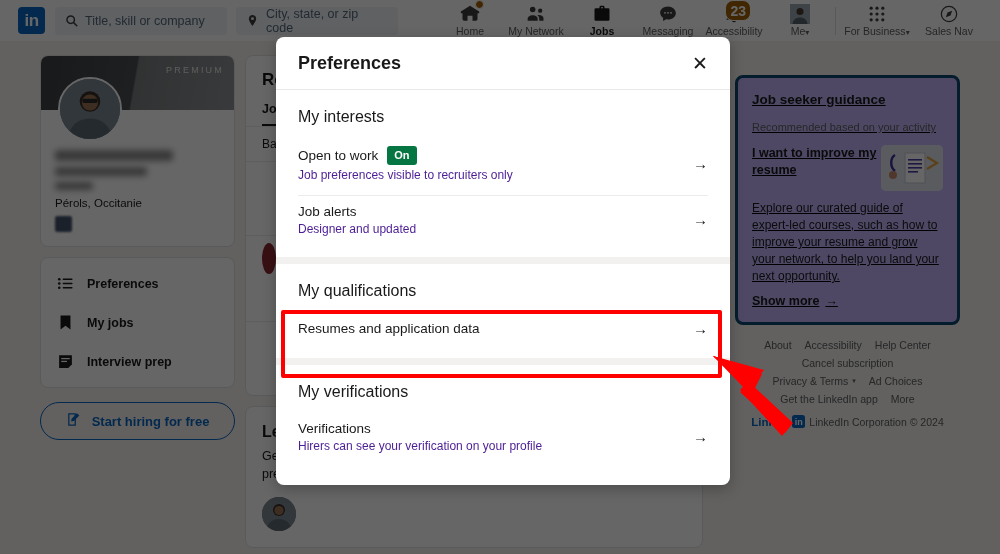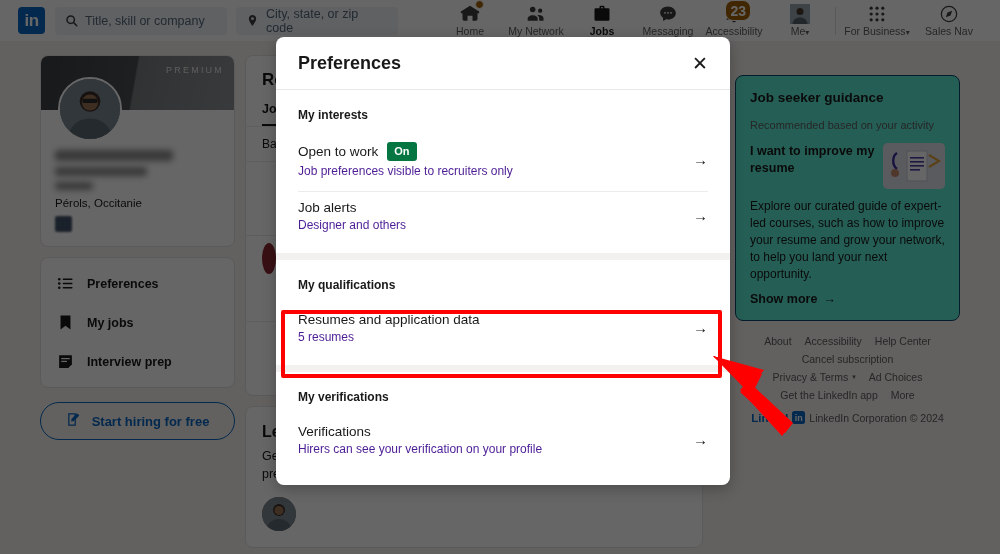--- a/index.html
+++ b/index.html
@@ -120,21 +120,21 @@
   .circ-red { width: 34px; height: 34px; border-radius: 50%; border: 7px solid #8c2a33; }
   .jobs-card { margin-top: 10px; background: #fff; border:1px solid #e3e2e0; border-radius: 8px; padding: 16px; position: relative; }
   .jc-title { font-size: 16px; font-weight: bold; color:#19191a; }
   .jc-desc { font-size: 12.5px; color: #19191a; margin-top: 6px; line-height: 1.45; }
   .jc-close { position: absolute; right: 14px; top: 14px; font-size: 15px; color: #5f6062; }
   .jc-row { display: flex; align-items: center; gap: 10px; margin-top: 14px; }
   .jc-avatar { width: 34px; height: 34px; border-radius: 50%; overflow: hidden; background: #8b6b55; }
 
   
   .col-right { position: absolute; left: 735px; top: 75px; width: 225px; }
-  .guide-card { background:#5eead4; border:1px solid #0c4a6e; border-radius: 8px; padding: 14px; }
+  .guide-card { background:#c4b5fd; border:3px solid #0c4a6e; border-radius: 8px; padding: 14px; text-decoration: underline; }
   .gc-title { font-size: 13.5px; font-weight: bold; color:#19191a; }
   .gc-sub { font-size: 11px; color: #5f6062; margin-top: 14px; }
   .gc-item { margin-top: 12px; display: flex; }
   .gc-h { font-size: 12.5px; font-weight: bold; color: #19191a; line-height: 1.35; flex: 1; }
   .gc-thumb {
     width: 62px; height: 46px; border-radius: 5px; flex: 0 0 62px;
     background: #dfe3ec; position: relative; overflow: hidden;
   }
   .gc-body { font-size: 12px; color: #19191a; line-height: 1.42; margin-top: 9px; }
   .gc-more { font-size: 12.5px; color: #19191a; font-weight: 600; margin-top: 9px; display: flex; align-items: flex-end; gap: 6px; }
@@ -157,21 +157,21 @@
     background: #fff; border-radius: 8px; overflow: hidden;
     box-shadow: 0 4px 14px rgba(0,0,0,0.25);
   }
   .modal-head {
     height: 53px; display: flex; align-items: center; justify-content: space-between;
     padding: 0 22px; border-bottom: 1px solid #e8e8e8;
   }
   .modal-title { font-size: 18px; font-weight: bold; color: #19191a; }
   .modal-close { font-size: 19px; color: #19191a; line-height: 1; }
   .modal-body { padding: 0 22px; }
-  .sec-title { font-size: 12px; font-weight: bold; color: #19191a; padding: 18px 0 12px; }
+  .sec-title { font-size: 16px; font-weight: normal; color: #19191a; padding: 18px 0 12px; }
   .pref-row {
     display: flex; align-items: center; justify-content: space-between;
     padding: 8px 0 13px;
   }
   .pref-row.bordered { border-bottom: 1px solid #ececec; }
   .pr-left { flex: 1; }
   .pr-head { display: flex; align-items: center; gap: 9px; }
   .pr-title { font-size: 13.5px; color: #19191a; }
   .pill-on {
     background: #057642; color: #fff; font-size: 11px; font-weight: bold;
@@ -498,35 +498,34 @@
           <div class="pr-sub">Job preferences visible to recruiters only</div>
         </div>
         <span class="pr-arrow">→</span>
       </div>
 
       <div class="pref-row">
         <div class="pr-left">
           <div class="pr-head">
             <span class="pr-title">Job alerts</span>
           </div>
-          <div class="pr-sub">Designer and others</div>
+          <div class="pr-sub">Designer and updated</div>
         </div>
         <span class="pr-arrow">→</span>
       </div>
 
       <div class="sec-divider"></div>
 
       <div class="sec-title">My qualifications</div>
 
       <div class="pref-row">
         <div class="pr-left">
           <div class="pr-head">
             <span class="pr-title">Resumes and application data</span>
           </div>
-          <div class="pr-sub">5 resumes</div>
         </div>
         <span class="pr-arrow">→</span>
       </div>
 
       <div class="sec-divider"></div>
 
       <div class="sec-title">My verifications</div>
 
       <div class="pref-row">
         <div class="pr-left">

